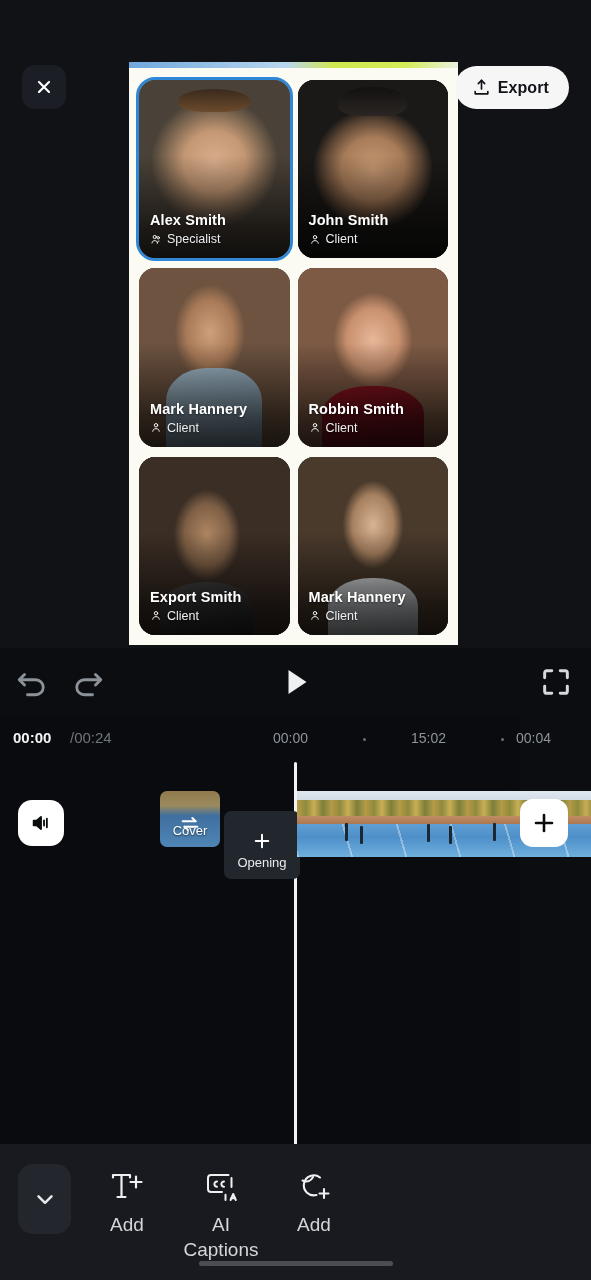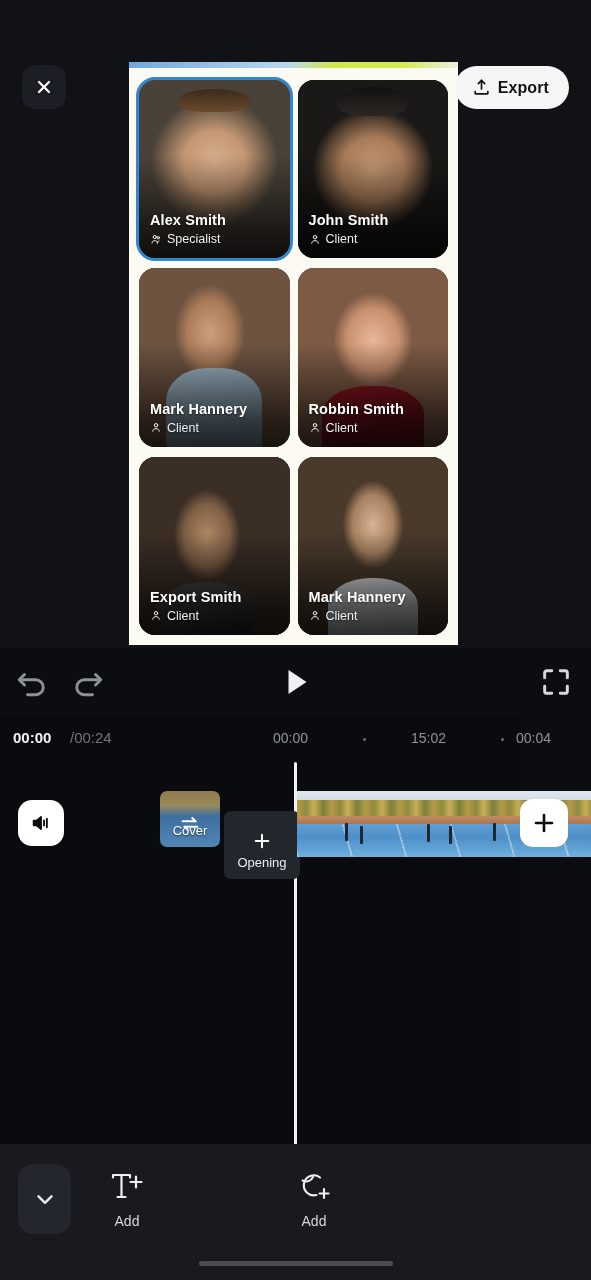--- a/index.html
+++ b/index.html
@@ -158,21 +158,21 @@
   
   .bottombar { position:absolute; left:0; top:1144px; width:591px; height:136px; background:#181a1f; }
   .collapse-btn {
     position:absolute; left:18px; top:20px; width:53px; height:70px;
     background:#23262c; border-radius:15px;
     display:flex; align-items:center; justify-content:center;
   }
   .collapse-btn svg { width:26px; height:26px; }
   .tool { position:absolute; top:20px; display:flex; flex-direction:column; align-items:center; width:104px; }
   .tool .ic { height:46px; display:flex; align-items:center; justify-content:center; }
-  .tool .tl { font-size:14px; color:#d4d7da; text-align:center; line-height:1.33; margin-top:2px; }
+  .tool .tl { font-size:19px; color:#d4d7da; text-align:center; line-height:1.33; margin-top:2px; }
   .tool-add-text { left:75px; }
   .tool-ai-captions { left:169px; }
   .tool-add-sticker { left:262px; }
 
   .home-indicator { position:absolute; left:50%; margin-left:-97px; bottom:14px; width:194px; height:5px; background:#4a4e54; border-radius:3px; }
 </style>
 </head>
 <body>
 
 <div id="app">
@@ -397,20 +397,35 @@
           <path d="M4 7.5V5h17v2.5"></path>
             <path d="M12.5 5.4V27"></path>
             <path d="M8.5 27h8"></path>
           <path d="M27 6.5v11"></path>
             <path d="M21.5 12h11"></path>
         </svg>
       </span>
       <span class="tl">Add</span>
     </div>
 
+    <div class="tool tool-ai-captions">
+      <span class="ic">
+        <svg width="36" height="34" viewBox="0 0 36 34" fill="none" stroke="#eef0f2" stroke-width="2" stroke-linecap="round" stroke-linejoin="round">
+          <path d="M25.5 5H8a3 3 0 0 0-3 3v11a3 3 0 0 0 3 3h11"></path>
+          <path d="M28.5 8v9"></path>
+          <path d="M14 11.5a2.6 2.6 0 1 0 0 5.2"></path>
+            <path d="M21 11.5a2.6 2.6 0 1 0 0 5.2"></path>
+          <path d="M22.5 30v-5.2"></path>
+            <path d="M27.6 30l2.6-6 2.6 6"></path>
+            <path d="M28.4 28.2h3.6"></path>
+        </svg>
+      </span>
+      <span class="tl" style="white-space:pre-line">AI
+Captions</span>
+    </div>
 
     <div class="tool tool-add-sticker">
       <span class="ic">
         <svg width="36" height="34" viewBox="0 0 36 34" fill="none" stroke="#eef0f2" stroke-width="2.1" stroke-linecap="round" stroke-linejoin="round">
           <path d="M24 7.5A10 10 0 1 0 20.5 25"></path>
           <path d="M6.5 10.5c4.5 2 8.5 0.5 10.5-3.5"></path>
           <path d="M28 19v9"></path>
             <path d="M23.5 23.5h9"></path>
         </svg>
       </span>

